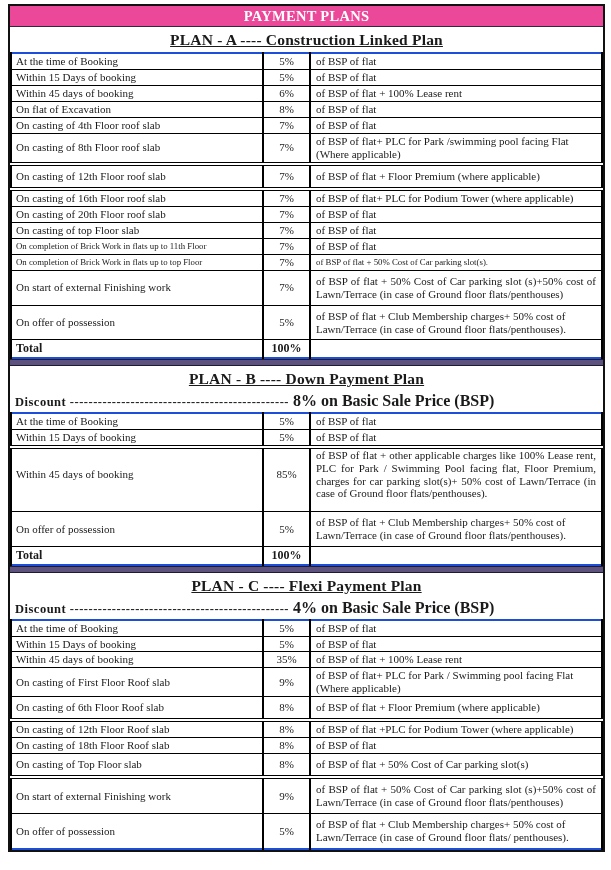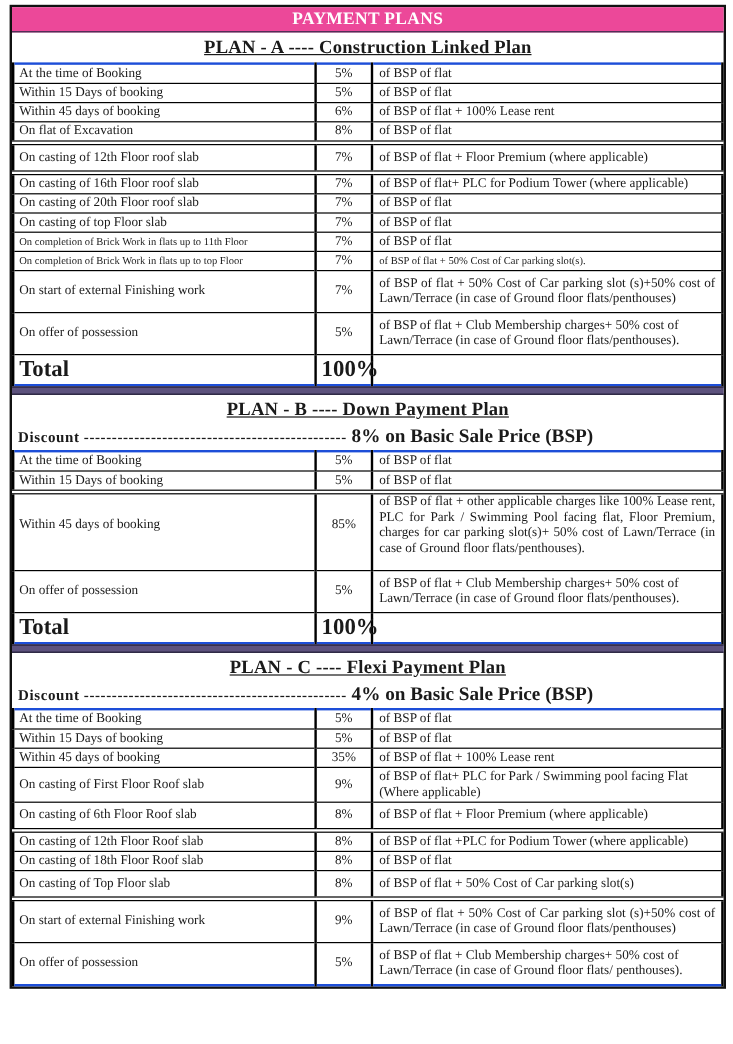--- a/index.html
+++ b/index.html
@@ -68,21 +68,21 @@
   td.p { text-align: center; padding: 1px 2px; }
   td.d { padding: 1px 5px; }
   tr.t-group td { border-top: 4px double #000000; }
   tr.t-pad td { padding-top: 4px; padding-bottom: 4px; }
   tr.t-pad-lg td { padding-top: 0; padding-bottom: 11px; }
   tr.t-small-m td.m { font-size: 8.8px; margin-top: 44px; }
   tr.t-small-d td.d { font-size: 8.8px; }
   tr.t-justify td.d { text-align: justify; }
   tr.total-row td {
     font-weight: bold;
-    font-size: 19px;
+    font-size: 12px;
     padding: 1px 4px;
   }
   tr.total-row td.p { text-align: center; }
 </style>
 </head>
 <body>
 
 <div class="doc">
   <div class="band">PAYMENT PLANS</div>
   <div id="plans">
@@ -107,20 +107,30 @@
           <tr>
             <td class="m">Within 45 days of booking</td>
             <td class="p">6%</td>
             <td class="d">of BSP of flat + 100% Lease rent</td>
           </tr>
           <tr>
             <td class="m">On flat of Excavation</td>
             <td class="p">8%</td>
             <td class="d">of BSP of flat</td>
           </tr>
+          <tr>
+            <td class="m">On casting of 4th Floor roof slab</td>
+            <td class="p">7%</td>
+            <td class="d">of BSP of flat</td>
+          </tr>
+          <tr>
+            <td class="m">On casting of 8th Floor roof slab</td>
+            <td class="p">7%</td>
+            <td class="d">of BSP of flat+ PLC for Park /swimming pool facing Flat (Where applicable)</td>
+          </tr>
           <tr class="t-group t-pad">
             <td class="m">On casting of 12th Floor roof slab</td>
             <td class="p">7%</td>
             <td class="d">of BSP of flat + Floor Premium (where applicable)</td>
           </tr>
           <tr class="t-group">
             <td class="m">On casting of 16th Floor roof slab</td>
             <td class="p">7%</td>
             <td class="d">of BSP of flat+ PLC for Podium Tower (where applicable)</td>
           </tr>

